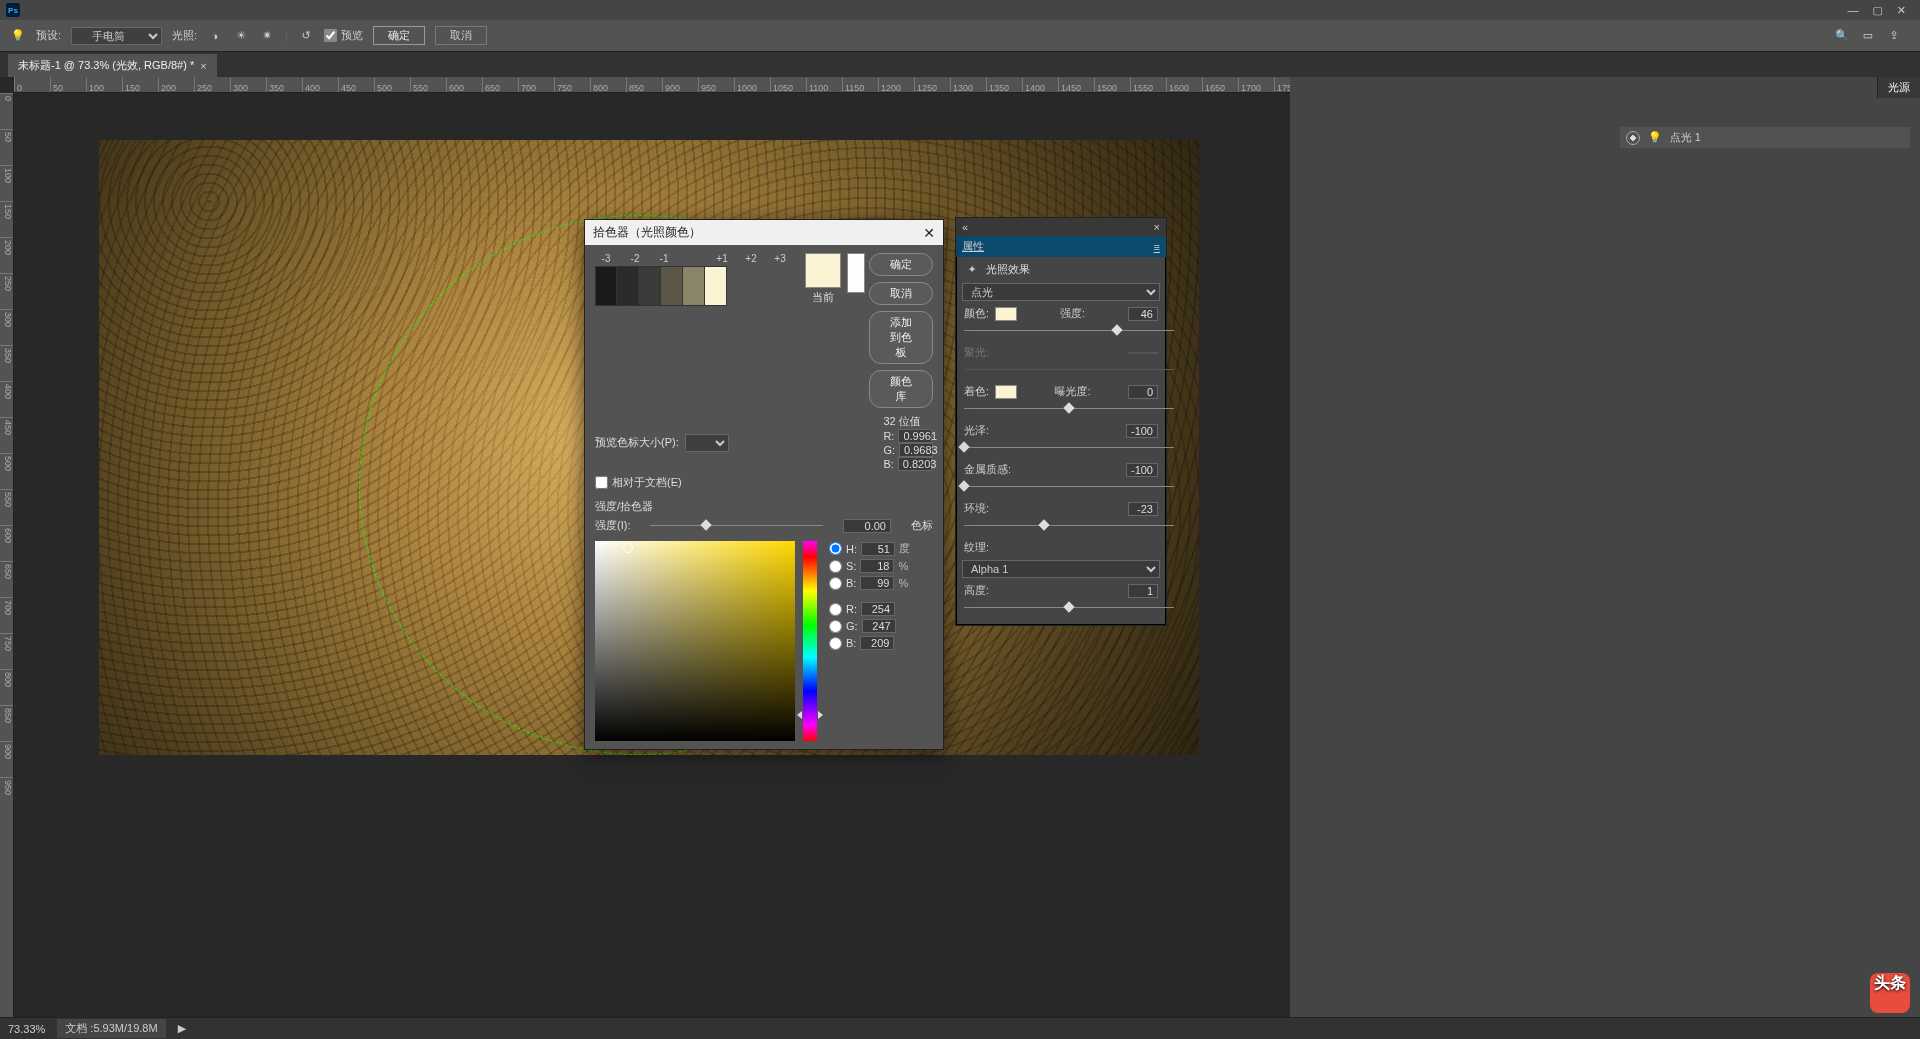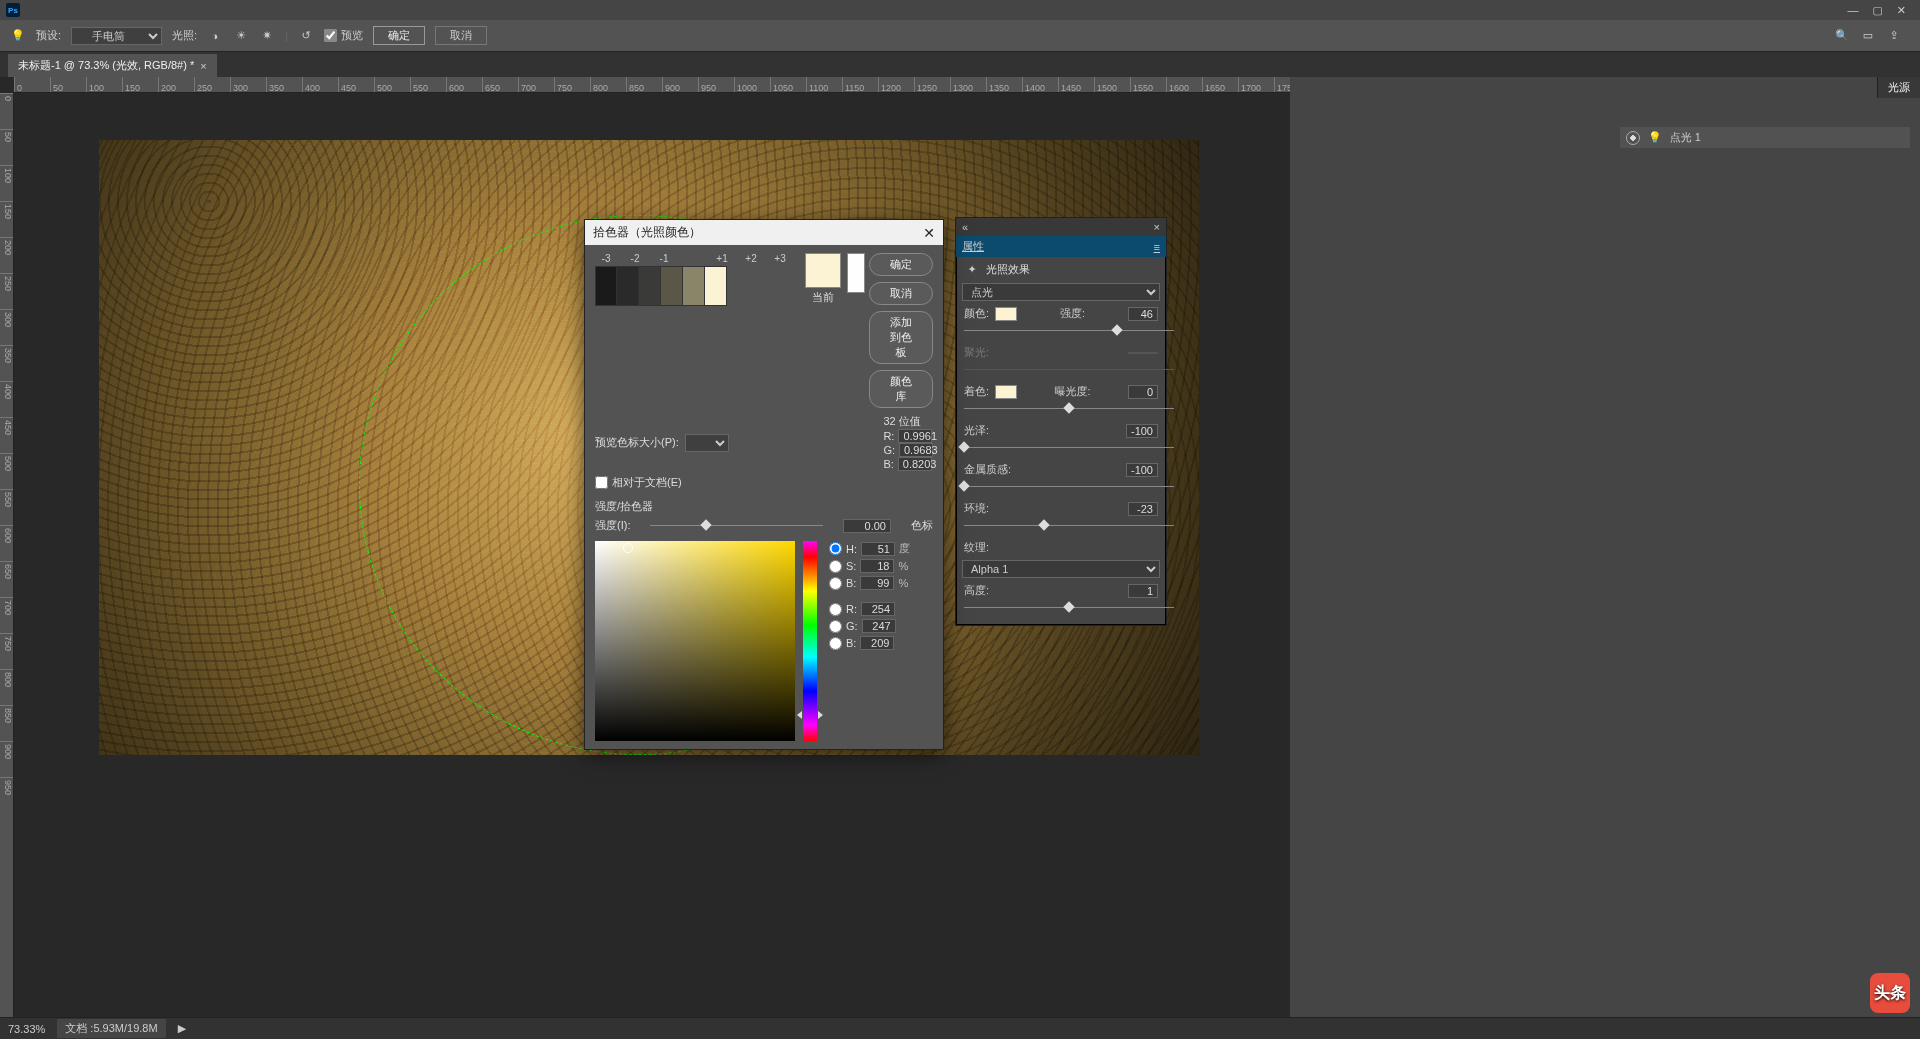--- a/index.html
+++ b/index.html
@@ -109,21 +109,21 @@
 .val-row input[type=radio]{margin:0;}
 .val-row .numfield{width:34px;}
 .val-row .unit{color:#bbb;width:14px;}
 
 
 .statusbar { position:absolute; bottom:0; left:0; right:0; height:22px; background:#323232; display:flex; align-items:center; padding:0 8px; gap:12px; font-size:11px; color:#ccc; border-top:1px solid #222;}
 .statusbar .docinfo { background:#454545; padding:2px 8px;}
 
 
 .watermark { position:absolute; right:10px; bottom:26px; display:flex; align-items:center; gap:8px; color:#fff; font-size:30px; font-weight:bold; text-shadow:0 1px 3px #000;}
-.watermark .logo { width:40px;height:40px;background:#e74c3c;border-radius:8px;display:flex;align-items:center;justify-content:center;color:#fff;font-size:16px;}
+.watermark .logo { width:40px;height:40px;background:#e74c3c;border-radius:8px;display:flex;justify-content:center;color:#fff;font-size:16px;}
 </style>
 </head>
 <body>
 
 <div class="menubar">
   <div class="logo">Ps</div>
   <div class="winctrl">
     <span>—</span>
     <span>▢</span>
     <span>✕</span>

